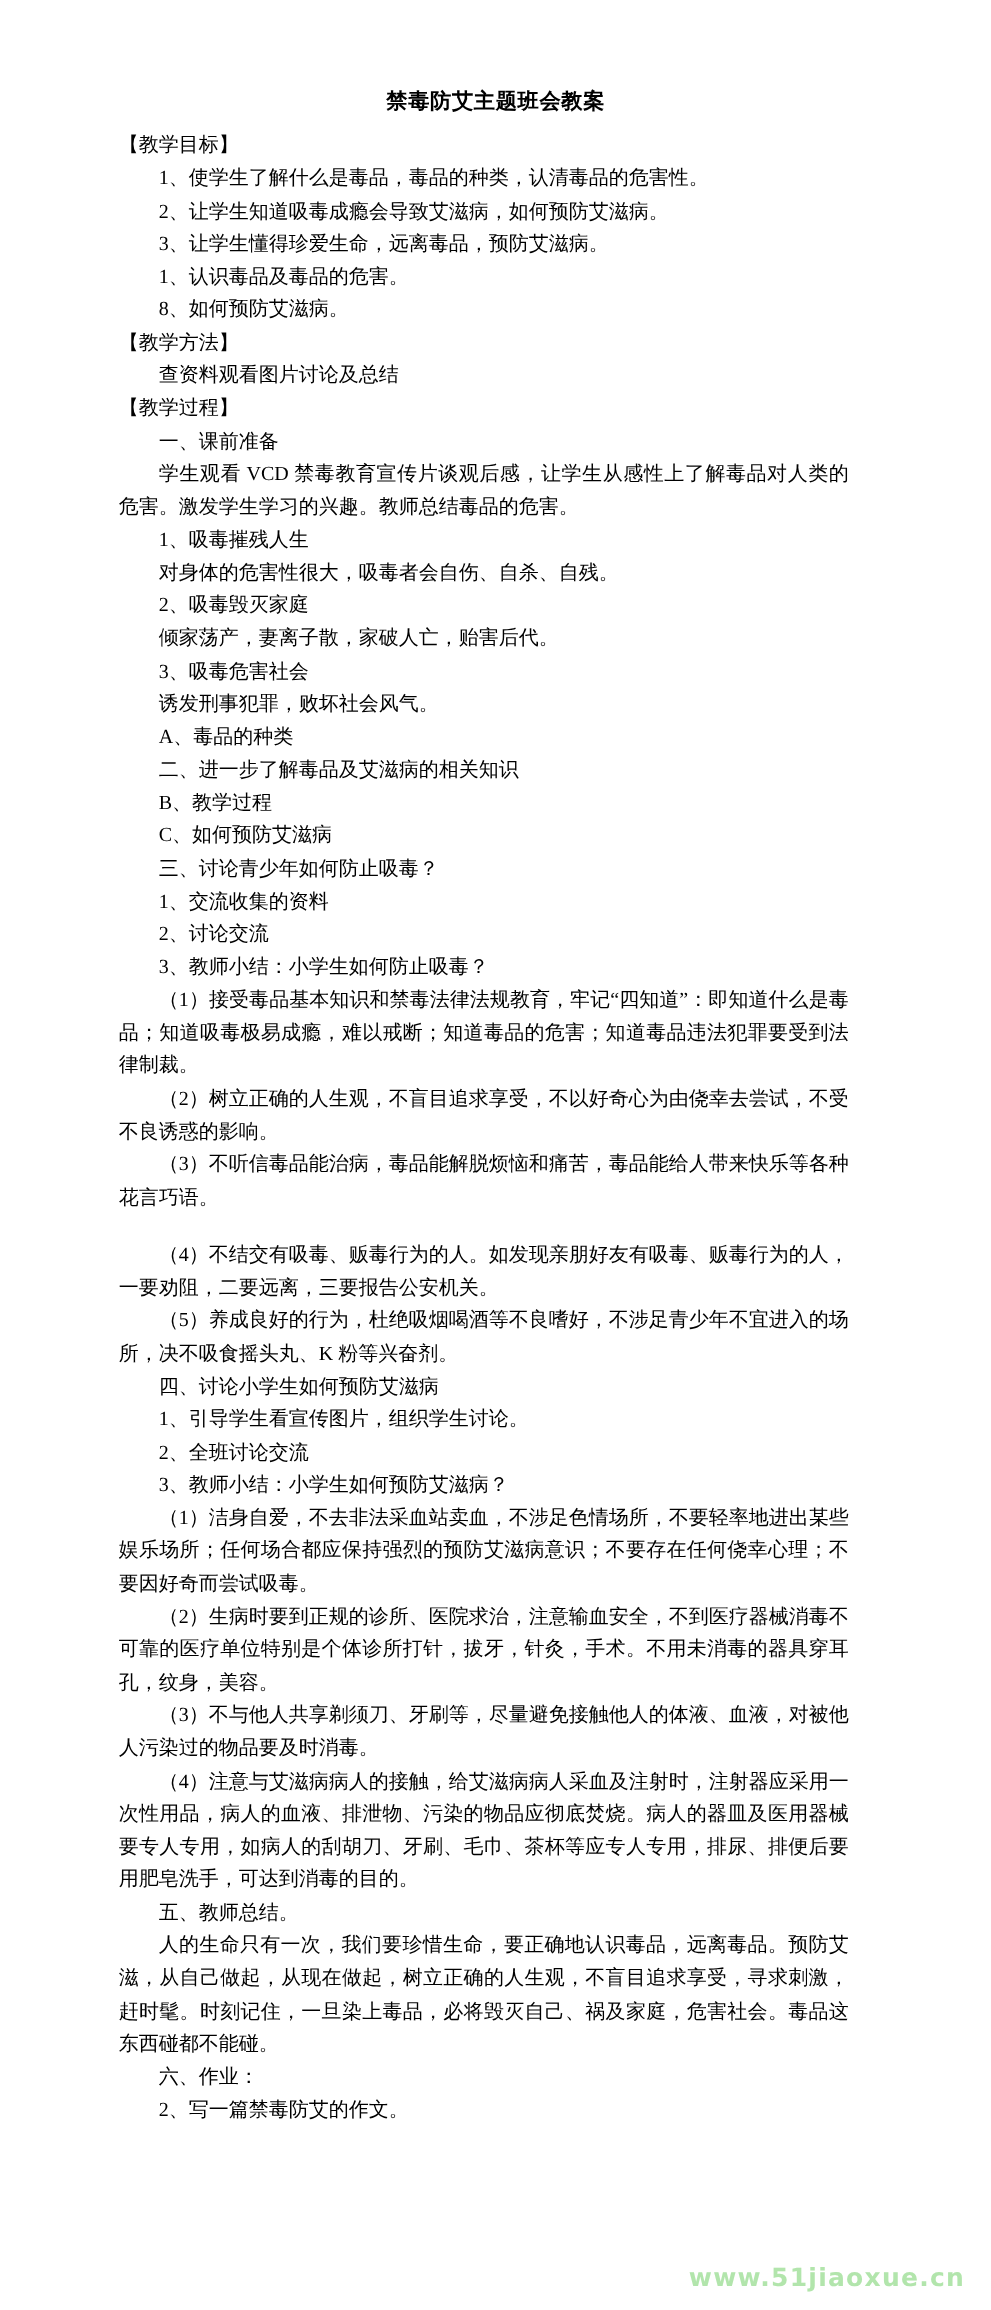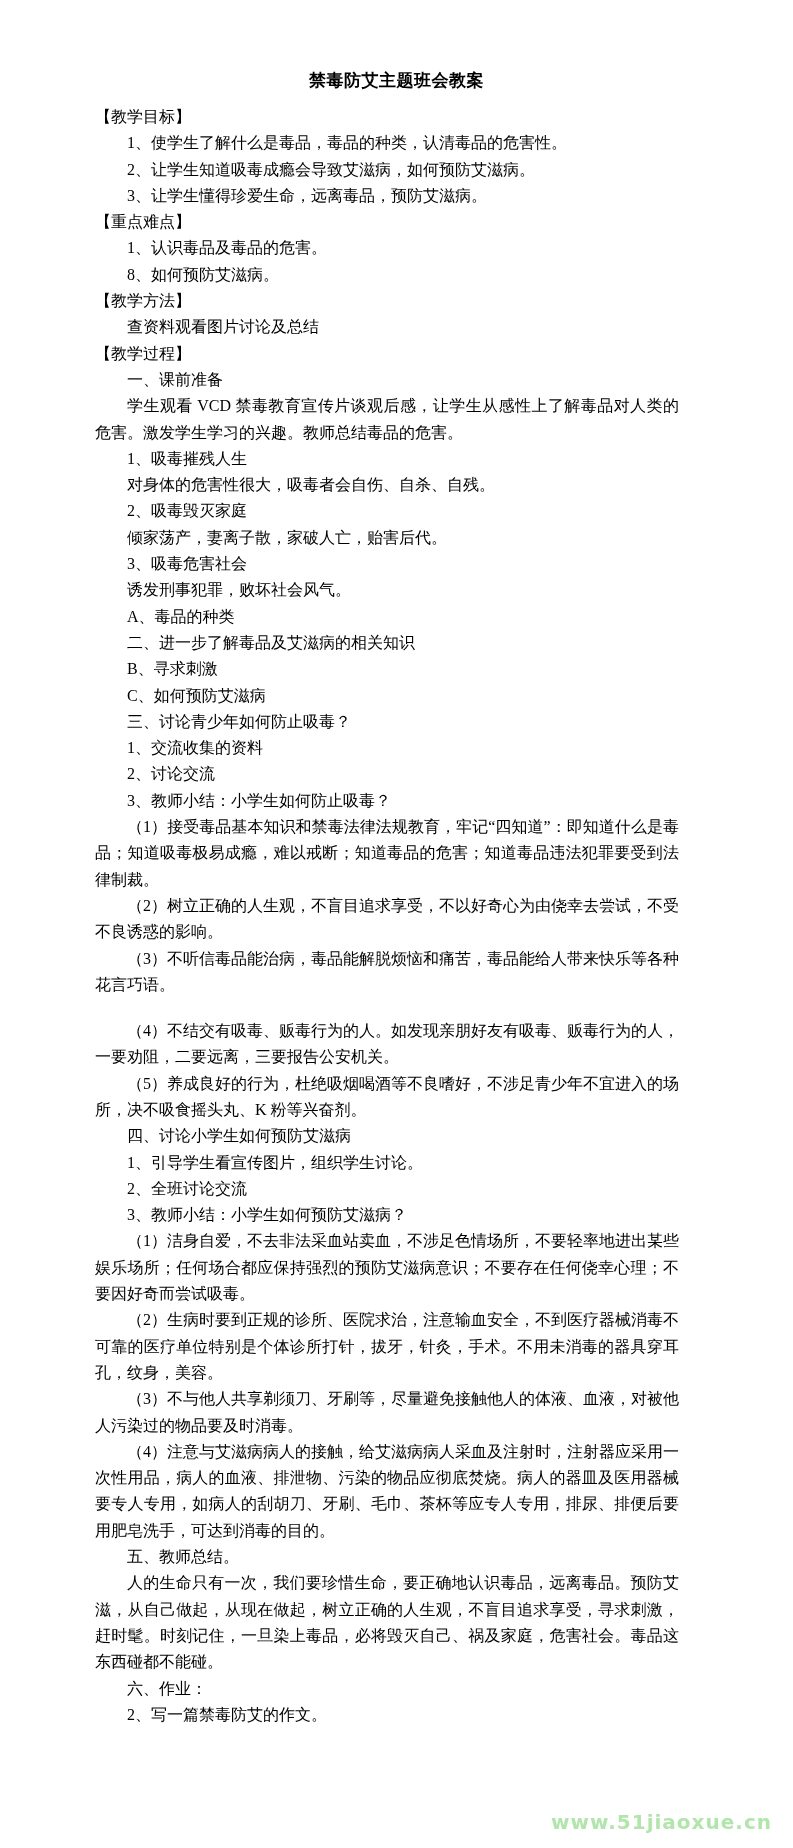--- a/index.html
+++ b/index.html
@@ -63,37 +63,36 @@
 <body>
 
 <div class="page">
   <h1 class="doc-title">禁毒防艾主题班会教案</h1>
 
   <div class="doc-body" id="doc-body">
       <p class="section">【教学目标】</p>
       <p class="line">1、使学生了解什么是毒品，毒品的种类，认清毒品的危害性。</p>
       <p class="line">2、让学生知道吸毒成瘾会导致艾滋病，如何预防艾滋病。</p>
       <p class="line">3、让学生懂得珍爱生命，远离毒品，预防艾滋病。</p>
-      <p class="section">【重点难点】</p>
       <p class="line">1、认识毒品及毒品的危害。</p>
       <p class="line">8、如何预防艾滋病。</p>
       <p class="section">【教学方法】</p>
       <p class="line">查资料观看图片讨论及总结</p>
       <p class="section">【教学过程】</p>
       <p class="line">一、课前准备</p>
       <p class="line">学生观看 VCD 禁毒教育宣传片谈观后感，让学生从感性上了解毒品对人类的危害。激发学生学习的兴趣。教师总结毒品的危害。</p>
       <p class="line">1、吸毒摧残人生</p>
       <p class="line">对身体的危害性很大，吸毒者会自伤、自杀、自残。</p>
       <p class="line">2、吸毒毁灭家庭</p>
       <p class="line">倾家荡产，妻离子散，家破人亡，贻害后代。</p>
       <p class="line">3、吸毒危害社会</p>
       <p class="line">诱发刑事犯罪，败坏社会风气。</p>
       <p class="line">A、毒品的种类</p>
       <p class="line">二、进一步了解毒品及艾滋病的相关知识</p>
-      <p class="line">B、寻求刺激</p>
+      <p class="line">B、教学过程</p>
       <p class="line">C、如何预防艾滋病</p>
       <p class="line">三、讨论青少年如何防止吸毒？</p>
       <p class="line">1、交流收集的资料</p>
       <p class="line">2、讨论交流</p>
       <p class="line">3、教师小结：小学生如何防止吸毒？</p>
       <p class="line">（1）接受毒品基本知识和禁毒法律法规教育，牢记“四知道”：即知道什么是毒品；知道吸毒极易成瘾，难以戒断；知道毒品的危害；知道毒品违法犯罪要受到法律制裁。</p>
       <p class="line">（2）树立正确的人生观，不盲目追求享受，不以好奇心为由侥幸去尝试，不受不良诱惑的影响。</p>
       <p class="line">（3）不听信毒品能治病，毒品能解脱烦恼和痛苦，毒品能给人带来快乐等各种花言巧语。</p>
       <div class="blank"></div>
       <p class="line">（4）不结交有吸毒、贩毒行为的人。如发现亲朋好友有吸毒、贩毒行为的人，一要劝阻，二要远离，三要报告公安机关。</p>

